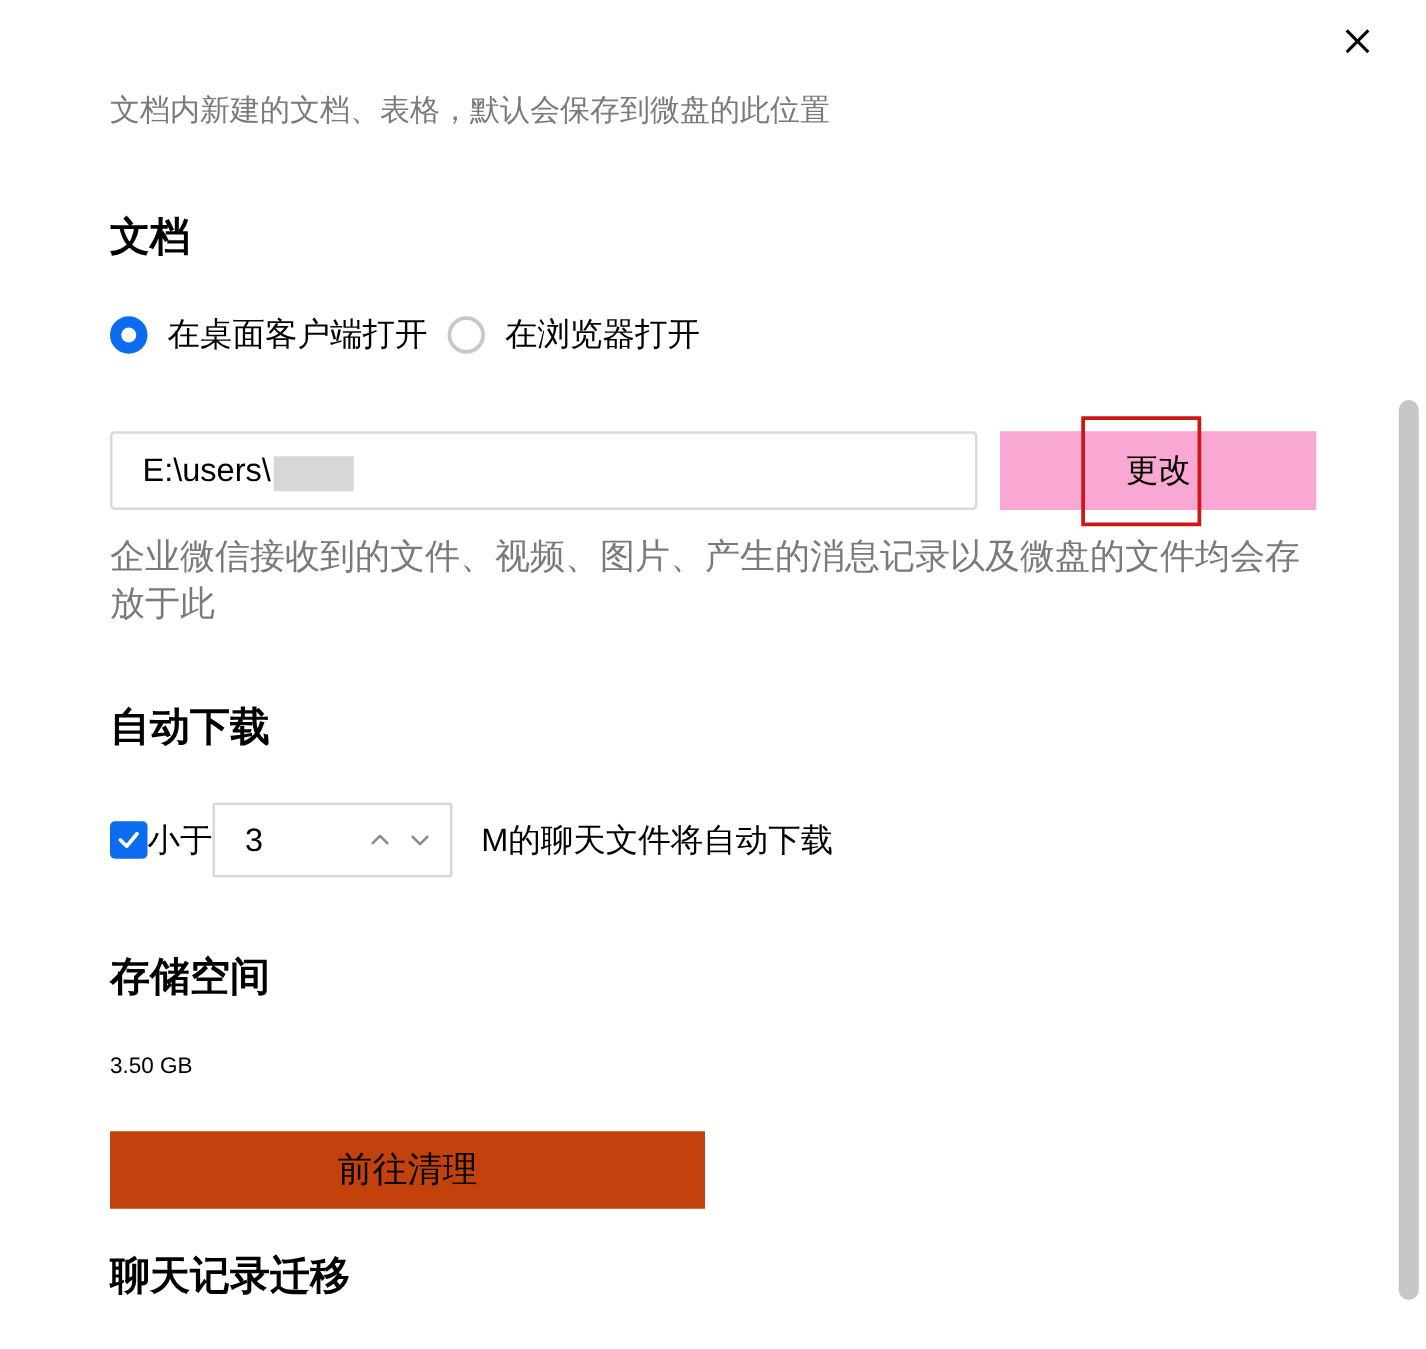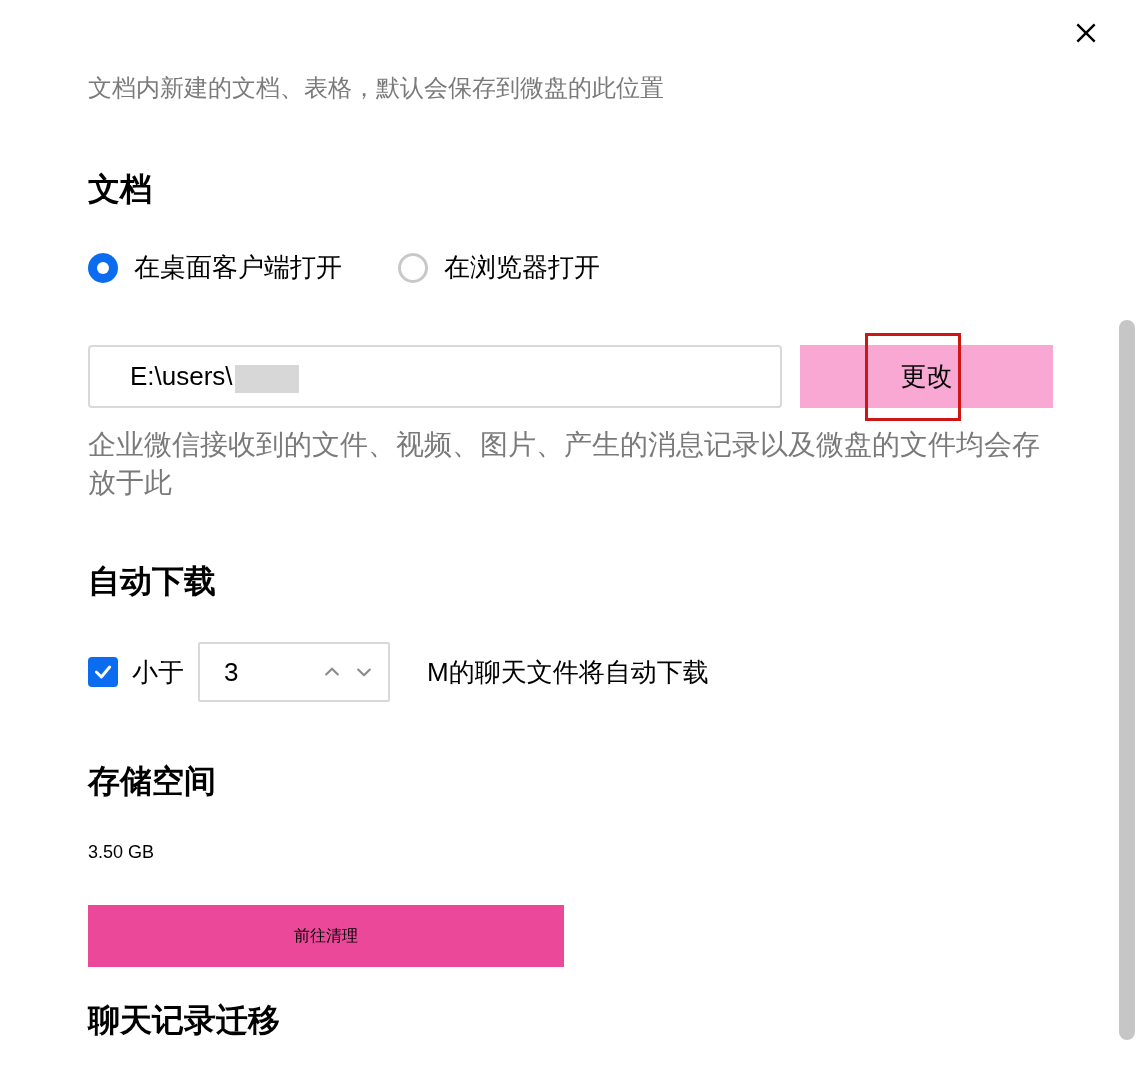--- a/index.html
+++ b/index.html
@@ -41,21 +41,21 @@
     }
     .section-title {
       font-size: 32px;
       font-weight: 700;
       color: #000;
       margin-bottom: 38px;
     }
     .radio-group {
       display: flex;
       align-items: center;
-      gap: 56px;
+      gap: 16px;
       margin-bottom: 60px;
     }
     .radio-item {
       display: flex;
       align-items: center;
       gap: 16px;
       cursor: pointer;
     }
     .radio-circle {
       width: 30px;
@@ -95,21 +95,21 @@
     .path-row {
       display: flex;
       align-items: stretch;
       gap: 18px;
       margin-bottom: 18px;
     }
     .path-input {
       flex: 0 0 694px;
       border: 2px solid #d9d9d9;
       border-radius: 4px;
-      padding: 14px 40px;
+      padding: 14px 24px;
       font-size: 26px;
       color: #000;
       background: #fff;
       display: flex;
       align-items: center;
       position: relative;
     }
     .path-redact {
       display: inline-block;
       width: 64px;
@@ -143,21 +143,20 @@
       pointer-events: none;
     }
     .sub-desc {
       font-size: 28px;
       color: #7a7a7a;
       margin-bottom: 58px;
     }
     .auto-download-row {
       display: flex;
       align-items: center;
-      gap: 14px;
       margin-bottom: 58px;
     }
     .checkbox {
       width: 30px;
       height: 30px;
       background: #0b6cf0;
       border-radius: 4px;
       display: flex;
       align-items: center;
       justify-content: center;
@@ -208,23 +207,23 @@
       margin-left: 23px;
     }
     .storage-value {
       font-size: 18px;
       color: #000;
       margin-bottom: 42px;
     }
     .action-btn {
       width: 476px;
       height: 62px;
-      background: #ec4899;
+      background: #c2410c;
       border: none;
-      font-size: 16px;
+      font-size: 28px;
       color: #000;
       cursor: pointer;
       display: flex;
       align-items: center;
       justify-content: center;
       margin-bottom: 32px;
     }
     .scrollbar-track {
       position: absolute;
       right: 6px;

